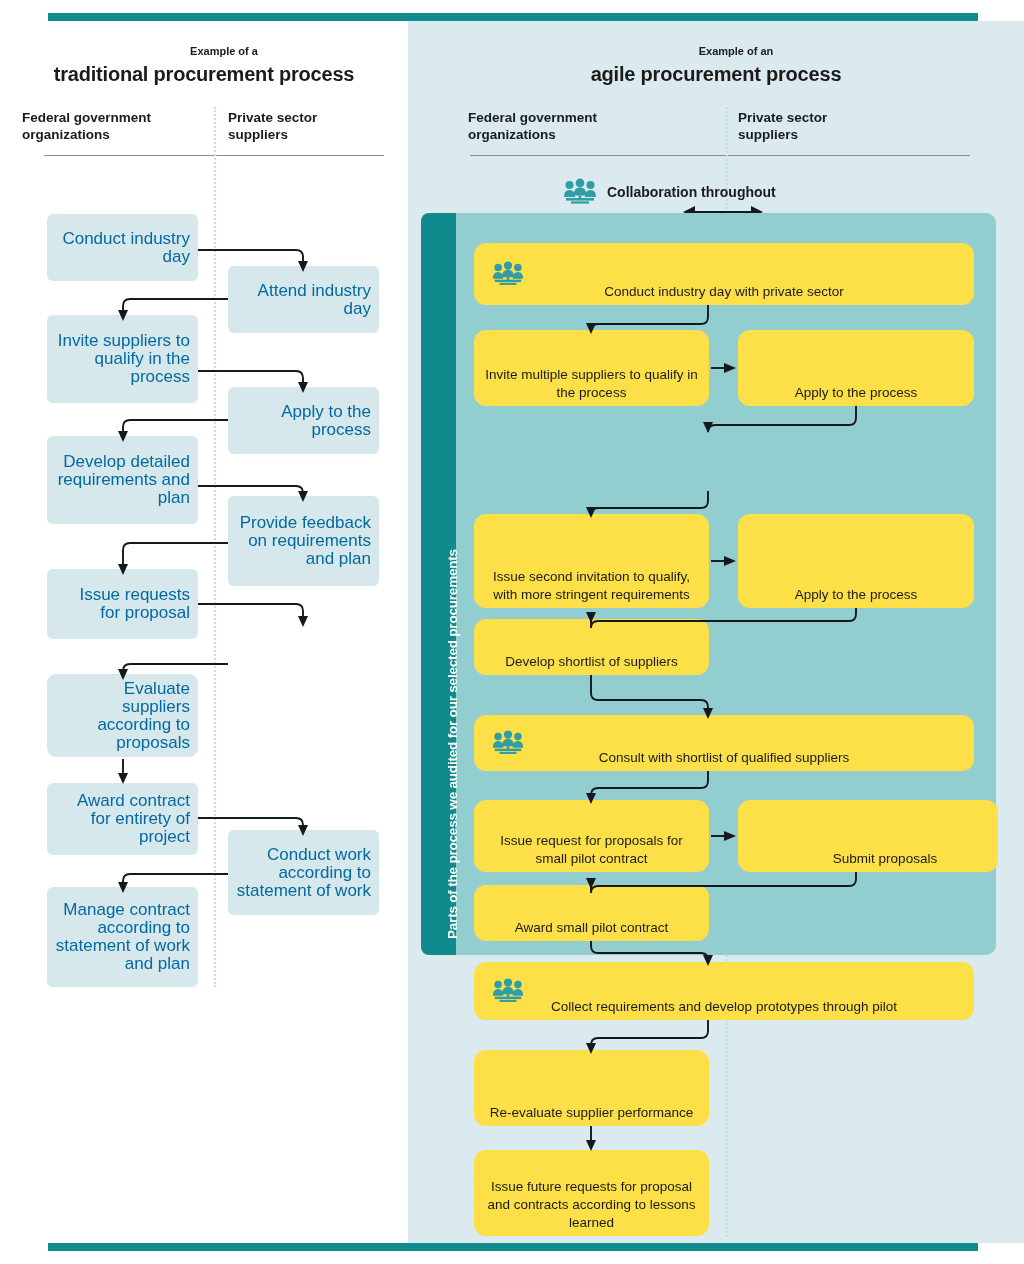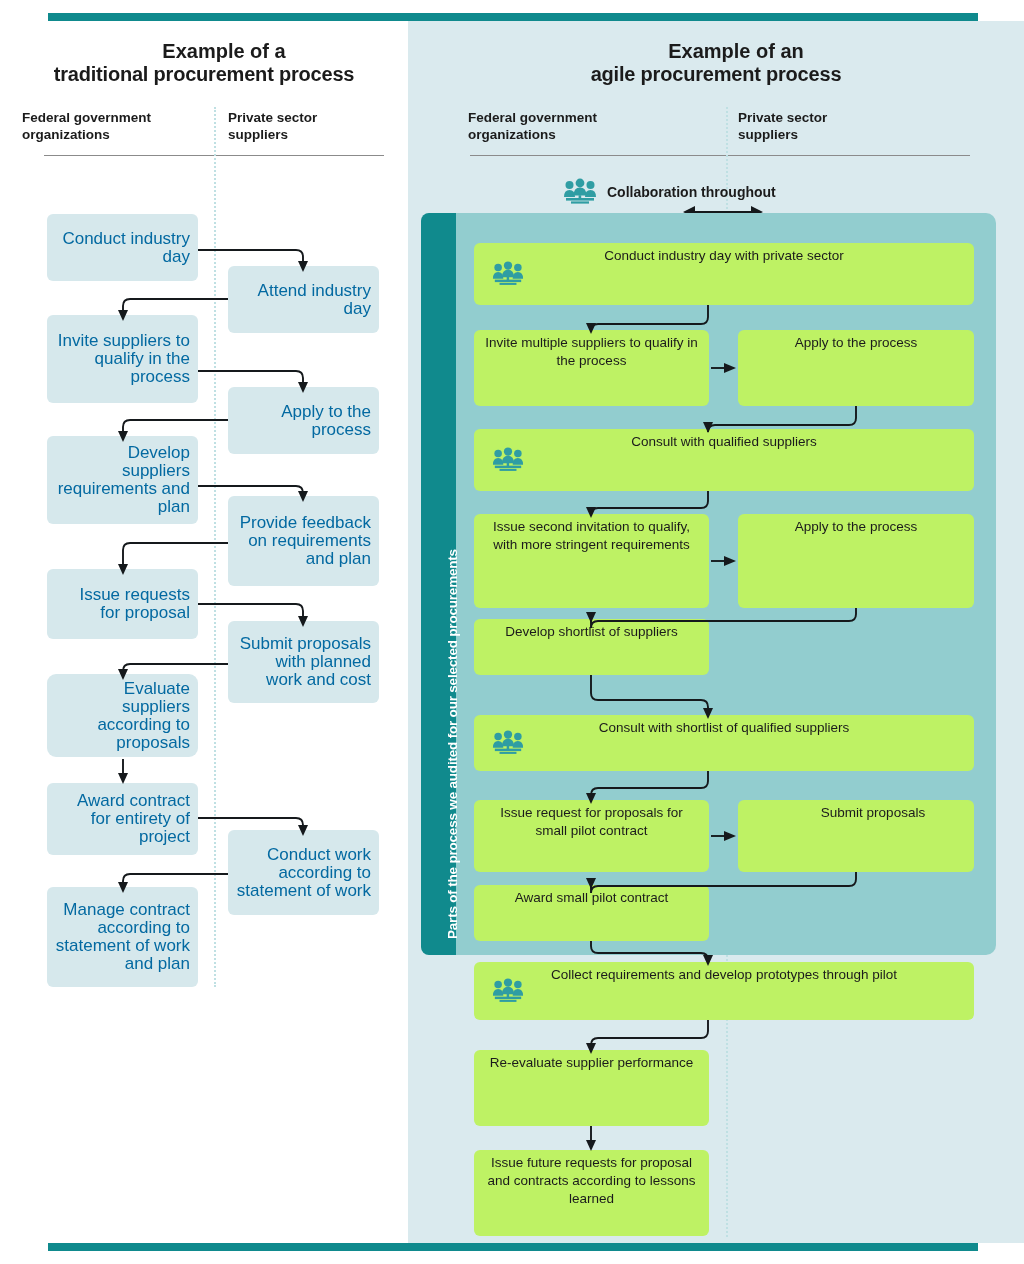--- a/index.html
+++ b/index.html
@@ -13,21 +13,21 @@
   
   .topbar { position: absolute; left: 48px; top: 13px; width: 930px; height: 8px; background: #0f8a8d; }
   .bottombar { position: absolute; left: 48px; top: 1243px; width: 930px; height: 8px; background: #0f8a8d; }
 
   
   .panel-left  { position: absolute; left: 0px;  top: 21px; width: 408px; height: 1222px; background: #ffffff; }
   .panel-right { position: absolute; left: 408px; top: 21px; width: 616px; height: 1222px; background: #daeaee; }
 
   
   .hdr { position: absolute; width: 100%; text-align: center; }
-  .hdr .small { font-size: 20px; font-weight: bold; color: #1b1b1b; line-height: 20px; margin-left: 40px; }
+  .hdr .small { font-size: 11px; font-weight: bold; color: #1b1b1b; line-height: 20px; margin-left: 40px; }
   .hdr .big   { font-size: 20px;  font-weight: bold; color: #1b1b1b; line-height: 26px; letter-spacing: -0.2px; }
 
   .colhead {
     position: absolute;
     font-size: 13.5px; font-weight: bold; color: #1b1b1b;
     line-height: 17px;
   }
 
   .rule { position: absolute; height: 1px; background: #8b8b8b; }
   .vdots {
@@ -62,23 +62,23 @@
     white-space: nowrap;
     transform: rotate(-90deg);
     transform-origin: 0 0;
     font-size: 13.5px; font-weight: bold;
     letter-spacing: -0.2px;
   }
 
   
   .rbox {
     position: absolute;
-    background: #bef264;
-    border-radius: 6px;
-    display: flex; align-items: flex-start; justify-content: center;
+    background: #fde047;
+    border-radius: 12px;
+    display: flex; align-items: flex-end; justify-content: center;
     text-align: center;
     font-size: 13.5px; color: #1b1b1b; line-height: 18px;
     padding: 4px 10px;
   }
   .rbox.has-icon { justify-content: center; }
   .rbox .ic { position: absolute; left: 18px; top: 50%; transform: translateY(-50%); }
 
   
   .collab {
     position: absolute;
@@ -111,30 +111,29 @@
   <div class="colhead" style="left:228px; top:88px; width:152px;">
     <div>Private sector</div>
     <div>suppliers</div>
   </div>
 
   <div class="rule" style="left:44px; top:134px; width:340px;"></div>
   <div class="vdots" style="left:214px; top:86px; height:880px;"></div>
 
   <div class="lbox" style="left:47px; top:193px; width:151px; height:67px;">Conduct industry day</div>
   <div class="lbox" style="left:47px; top:294px; width:151px; height:88px;">Invite suppliers to qualify in the process</div>
-  <div class="lbox" style="left:47px; top:415px; width:151px; height:88px;">Develop suppliers requirements and plan</div>
+  <div class="lbox" style="left:47px; top:415px; width:151px; height:88px;">Develop detailed requirements and plan</div>
   <div class="lbox" style="left:47px; top:548px; width:151px; height:70px;">Issue requests for proposal</div>
   <div class="lbox" style="left:47px; top:653px; width:151px; height:83px;border-radius:9px;">Evaluate suppliers according to proposals</div>
   <div class="lbox" style="left:47px; top:762px; width:151px; height:72px;">Award contract for entirety of project</div>
   <div class="lbox" style="left:47px; top:866px; width:151px; height:100px;">Manage contract according to statement of work and plan</div>
 
   <div class="lbox" style="left:228px; top:245px; width:151px; height:67px;">Attend industry day</div>
   <div class="lbox" style="left:228px; top:366px; width:151px; height:67px;">Apply to the process</div>
   <div class="lbox" style="left:228px; top:475px; width:151px; height:90px;">Provide feedback on requirements and plan</div>
-  <div class="lbox" style="left:228px; top:600px; width:151px; height:82px;">Submit proposals with planned work and cost</div>
   <div class="lbox" style="left:228px; top:809px; width:151px; height:85px;">Conduct work according to statement of work</div>
 
   <svg class="flow" viewBox="0 0 408 1222">
 
     <path d="M198 229 H296 Q303 229 303 236 V243"></path>
     <polygon points="298,240 308,240 303,251"></polygon>
 
     <path d="M228 278 H130 Q123 278 123 285 V292"></path>
     <polygon points="118,289 128,289 123,300"></polygon>
 
@@ -230,38 +229,20 @@
             <rect x="8" y="22.4" width="18" height="2.2"></rect>
       </g>
         </svg>
     </span>
     <span>Conduct industry day with private sector</span>
   </div>
 
   <div class="rbox" style="left:66px; top:309px; width:235px; height:76px;">Invite multiple suppliers to qualify in the process</div>
   <div class="rbox" style="left:330px; top:309px; width:236px; height:76px;">Apply to the process</div>
 
-  <div class="rbox has-icon" style="left:66px; top:408px; width:500px; height:62px;">
-    <span class="ic">
-      <svg width="32" height="25" viewBox="0 0 34 26">
-          <g fill="#2f9da3">
-        <circle cx="6.5" cy="6" r="4"></circle>
-            <circle cx="17" cy="4" r="4.4"></circle>
-            <circle cx="27.5" cy="6" r="4"></circle>
-        <path d="M1 18 q0 -7 5.5 -7 q5.5 0 5.5 7 z"></path>
-            <path d="M10.6 16.5 q0 -8 6.4 -8 q6.4 0 6.4 8 z"></path>
-            <path d="M22 18 q0 -7 5.5 -7 q5.5 0 5.5 7 z"></path>
-        <rect x="3" y="19" width="28" height="2.6"></rect>
-            <rect x="15.6" y="16.2" width="2.6" height="4"></rect>
-            <rect x="8" y="22.4" width="18" height="2.2"></rect>
-      </g>
-        </svg>
-    </span>
-    <span>Consult with qualified suppliers</span>
-  </div>
 
   <div class="rbox" style="left:66px; top:493px; width:235px; height:94px;">Issue second invitation to qualify, with more stringent requirements</div>
   <div class="rbox" style="left:330px; top:493px; width:236px; height:94px;">Apply to the process</div>
 
   <div class="rbox" style="left:66px; top:598px; width:235px; height:56px;">Develop shortlist of suppliers</div>
 
   <div class="rbox has-icon" style="left:66px; top:694px; width:500px; height:56px;">
     <span class="ic">
       <svg width="32" height="25" viewBox="0 0 34 26">
           <g fill="#2f9da3">
@@ -274,21 +255,21 @@
         <rect x="3" y="19" width="28" height="2.6"></rect>
             <rect x="15.6" y="16.2" width="2.6" height="4"></rect>
             <rect x="8" y="22.4" width="18" height="2.2"></rect>
       </g>
         </svg>
     </span>
     <span>Consult with shortlist of qualified suppliers</span>
   </div>
 
   <div class="rbox" style="left:66px; top:779px; width:235px; height:72px;">Issue request for proposals for small pilot contract</div>
-  <div class="rbox" style="left:330px; top:779px; width:236px; height:72px;padding-left:44px;">Submit proposals</div>
+  <div class="rbox" style="left:330px; top:779px; width:260px; height:72px;padding-left:44px;">Submit proposals</div>
 
   <div class="rbox" style="left:66px; top:864px; width:235px; height:56px;">Award small pilot contract</div>
 
   <div class="rbox" style="left:66px; top:1029px; width:235px; height:76px;">Re-evaluate supplier performance</div>
 
   <div class="rbox has-icon" style="left:66px; top:941px; width:500px; height:58px;">
     <span class="ic">
       <svg width="32" height="25" viewBox="0 0 34 26">
           <g fill="#2f9da3">
         <circle cx="6.5" cy="6" r="4"></circle>

